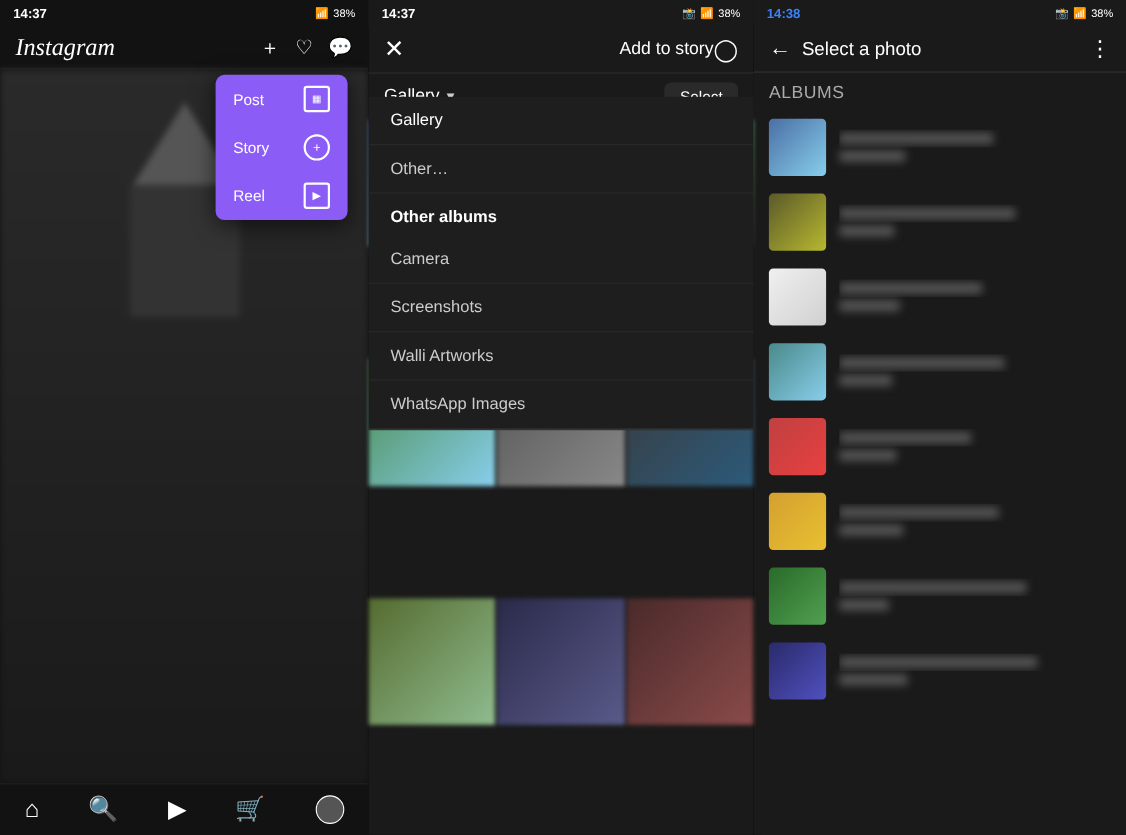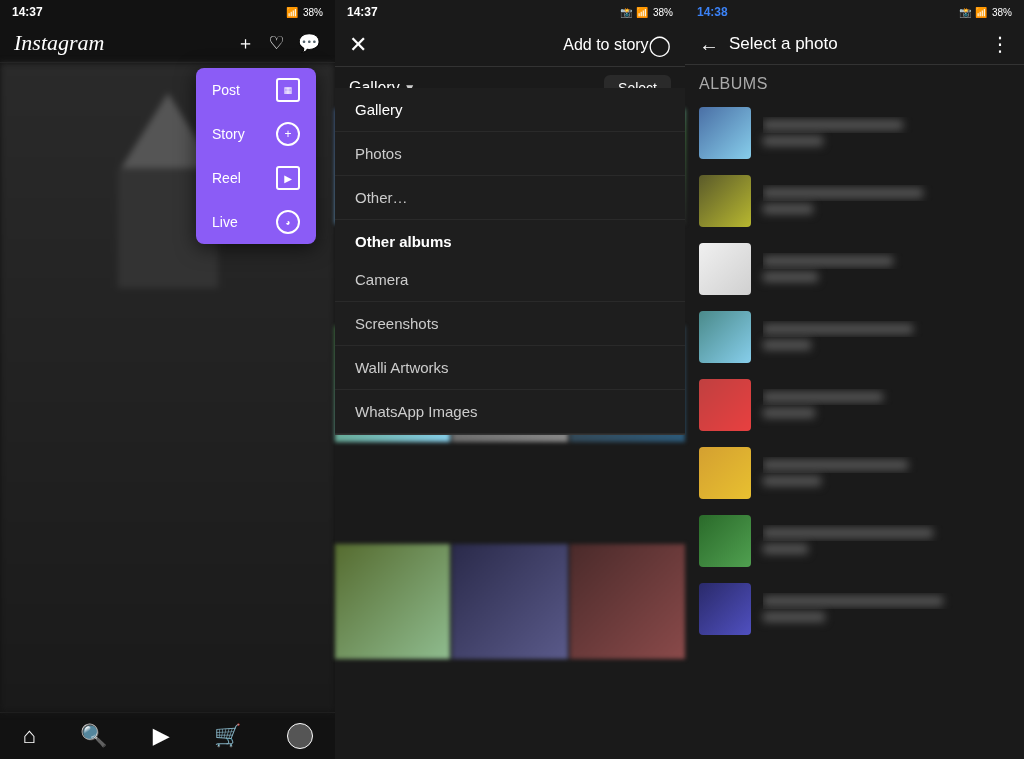--- a/index.html
+++ b/index.html
@@ -446,26 +446,20 @@
       <div class="ig-dropdown-icon-circle">
         <span style="font-size:12px">+</span>
       </div>
     </div>
     <div class="ig-dropdown-item">
       <span>Reel</span>
       <div class="ig-dropdown-icon">
         <span style="font-size:10px">▶</span>
       </div>
     </div>
-    <div class="ig-dropdown-item">
-      <span>Live</span>
-      <div class="ig-dropdown-icon-circle">
-        <span style="font-size:8px">◕</span>
-      </div>
-    </div>
   </div>
 
   <div class="ig-feed-blur">
     <div class="ig-feed-image">
       <div class="figure-placeholder">
         <div class="triangle-head"></div>
         <div class="figure-body"></div>
       </div>
     </div>
   </div>
@@ -502,23 +496,20 @@
       <span class="gallery-chevron">▼</span>
     </div>
     <button class="gallery-select-btn">Select</button>
   </div>
 
   <div class="gallery-dropdown">
     <div class="gallery-dd-item active">
       <span>Gallery</span>
     </div>
     <div class="gallery-dd-item">
-      <span>Photos</span>
-    </div>
-    <div class="gallery-dd-item">
       <span>Other…</span>
     </div>
 
     <div class="gallery-dd-section-header">Other albums</div>
 
     <div class="gallery-dd-item">
       <span>Camera</span>
     </div>
     <div class="gallery-dd-item">
       <span>Screenshots</span>

